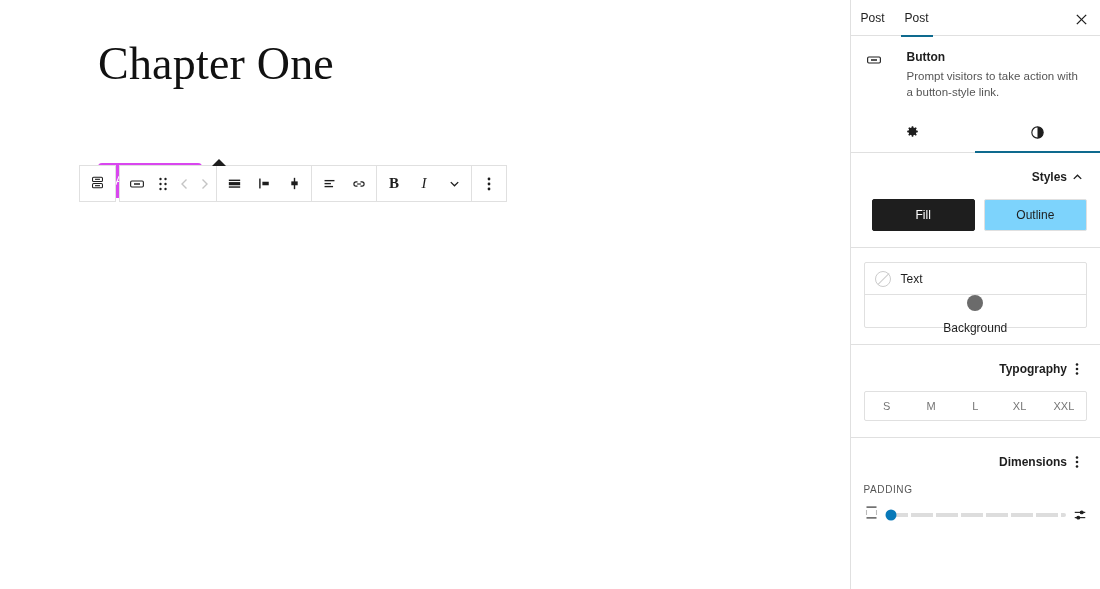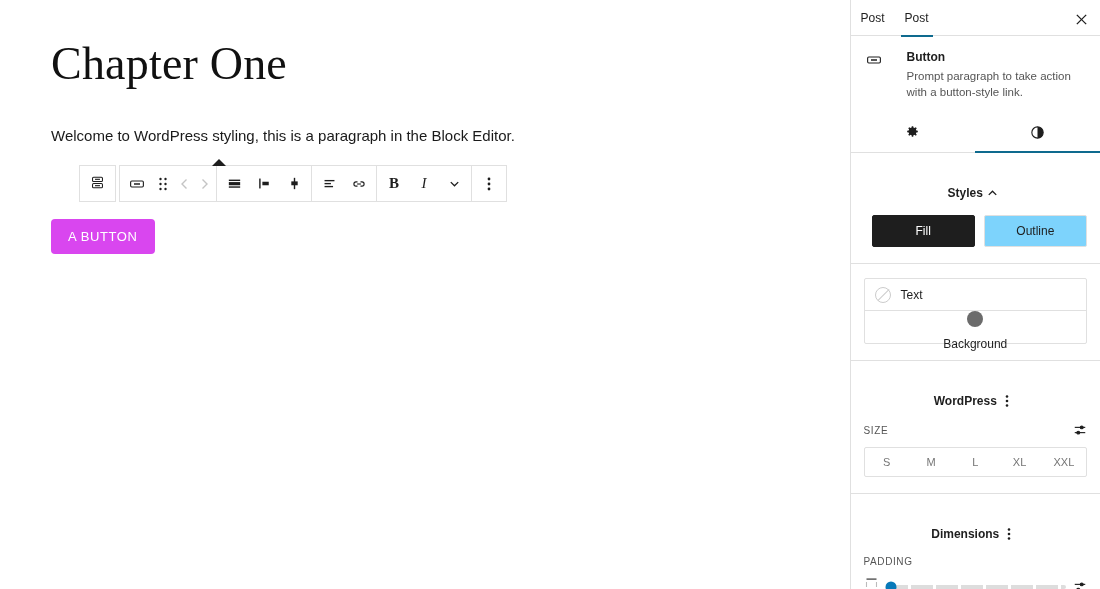--- a/index.html
+++ b/index.html
@@ -6,21 +6,21 @@
   html, body {
     width: 1100px; height: 589px;
     background: #fff;
     font-family: "Liberation Sans", sans-serif;
     overflow: hidden;
   }
   .app { position: relative; width: 1100px; height: 589px; display: flex; }
 
   
   .canvas { position: relative; width: 882px; height: 589px; background: #fff; }
-  .canvas-inner { padding: 38px 0 0 51px; }
+  .canvas-inner { padding: 38px 0 0 98px; }
   .doc-title {
     font-family: "Liberation Serif", serif;
     font-size: 46px; font-weight: 400; color: #111;
     letter-spacing: .2px; line-height: 1.15;
   }
   .doc-para {
     margin-top: 34px;
     font-size: 15px; color: #1a1a1a; line-height: 1.5;
   }
   .btn-block-wrap { margin-top: 72px; }
@@ -110,23 +110,22 @@
     display: flex; align-items: center; justify-content: center;
     position: relative; color: #1e1e1e;
   }
   .insp-tab.active::after {
     content: ""; position: absolute; left: 0; right: 0; bottom: -1px;
     height: 2px; background: #0e6a8e;
   }
 
   .panel { border-bottom: 1px solid #e0e0e0; padding: 14px 13px 16px 13px; }
   .panel-head {
-    display: flex; align-items: center; justify-content: center;
+    display: flex; align-items: center; justify-content: flex-end;
     margin-bottom: 12px;
-    margin-top: 16px;
   }
   .panel-title { font-size: 12px; font-weight: 600; color: #1e1e1e; }
   .dots-btn, .chev-btn {
     background: none; border: none; cursor: pointer;
     width: 20px; height: 20px; display: flex; align-items: center; justify-content: center;
     color: #1e1e1e;
   }
 
   .style-row { display: flex; gap: 9px; margin-left: 8px; }
   .style-opt {
@@ -176,21 +175,20 @@
   .tool-ico { cursor: pointer; display: flex; align-items: center; }
 </style>
 </head>
 <body>
 
 <div class="app">
 
   <div class="canvas">
     <div class="canvas-inner">
       <h1 class="doc-title">Chapter One</h1>
-      <p class="doc-para">Welcome to WordPress styling, this is a paragraph in the Block Editor.</p>
       <div class="btn-block-wrap">
         <button class="editor-button">A BUTTON</button>
       </div>
     </div>
 
     <div class="toolbar-row">
 
       <button class="parent-btn">
         <span>
           <svg width="17" height="17" viewBox="0 0 24 24" fill="none" stroke="#1e1e1e" stroke-width="1.5">
@@ -311,21 +309,21 @@
 
     <div class="blockcard">
       <span class="blockcard-ico">
         <svg width="18" height="18" viewBox="0 0 24 24" fill="none" stroke="#1e1e1e" stroke-width="1.5">
           <rect x="3.5" y="8" width="17" height="8" rx="1.6"></rect>
           <line x1="8" y1="12" x2="16" y2="12" stroke-width="2"></line>
         </svg>
       </span>
       <div>
         <div class="blockcard-title">Button</div>
-        <div class="blockcard-desc">Prompt paragraph to take action with a button-style link.</div>
+        <div class="blockcard-desc">Prompt visitors to take action with a button-style link.</div>
       </div>
     </div>
 
     <div class="insp-tabs">
       <button class="insp-tab">
         <span>
           <svg width="17" height="17" viewBox="0 0 24 24" fill="#1e1e1e">
             <path d="M12 8.4a3.6 3.6 0 1 0 0 7.2 3.6 3.6 0 0 0 0-7.2zm0 5.6a2 2 0 1 1 0-4 2 2 0 0 1 0 4z"></path>
             <path d="M11 3h2l.35 2.1 1.5.62 1.75-1.2 1.4 1.4-1.2 1.75.62 1.5L19.5 9.5v2l-2.08.33-.62 1.5 1.2 1.75-1.4 1.4-1.75-1.2-1.5.62L13 18h-2l-.33-2.1-1.5-.62-1.75 1.2-1.4-1.4 1.2-1.75-.62-1.5L4.5 11.5v-2l2.1-.33.62-1.5-1.2-1.75 1.4-1.4 1.75 1.2 1.5-.62z"></path>
           </svg>
@@ -364,39 +362,28 @@
         </div>
         <div class="color-row">
           <span class="swatch" style="background:#6b6b6b"></span>
           <span class="color-label">Background</span>
         </div>
       </div>
     </div>
 
     <div class="panel">
       <div class="panel-head">
-        <span class="panel-title">WordPress</span>
+        <span class="panel-title">Typography</span>
         <button class="dots-btn">
           <svg width="4" height="14" viewBox="0 0 4 14" fill="#1e1e1e">
             <circle cx="2" cy="2.5" r="1.3"></circle>
               <circle cx="2" cy="7" r="1.3"></circle>
               <circle cx="2" cy="11.5" r="1.3"></circle>
           </svg>
         </button>
-      </div>
-      <div class="sub-label">
-        <span>SIZE</span>
-        <span class="tool-ico">
-          <svg width="14" height="14" viewBox="0 0 16 16" fill="none" stroke="#1e1e1e" stroke-width="1.3">
-            <line x1="2" y1="5" x2="14" y2="5"></line>
-              <circle cx="10" cy="5" r="1.6" fill="#1e1e1e"></circle>
-            <line x1="2" y1="11" x2="14" y2="11"></line>
-              <circle cx="6" cy="11" r="1.6" fill="#1e1e1e"></circle>
-          </svg>
-        </span>
       </div>
       <div class="size-seg">
         <button class="size-opt">S</button>
         <button class="size-opt">M</button>
         <button class="size-opt">L</button>
         <button class="size-opt">XL</button>
         <button class="size-opt">XXL</button>
       </div>
     </div>
 

